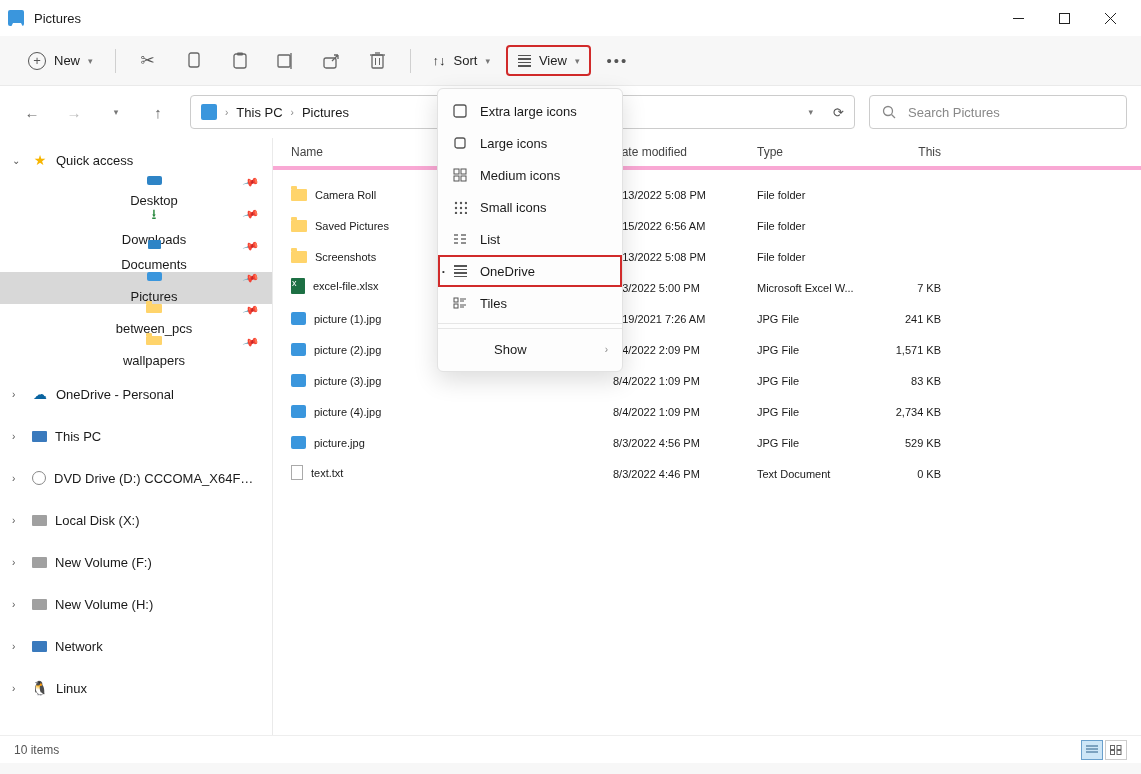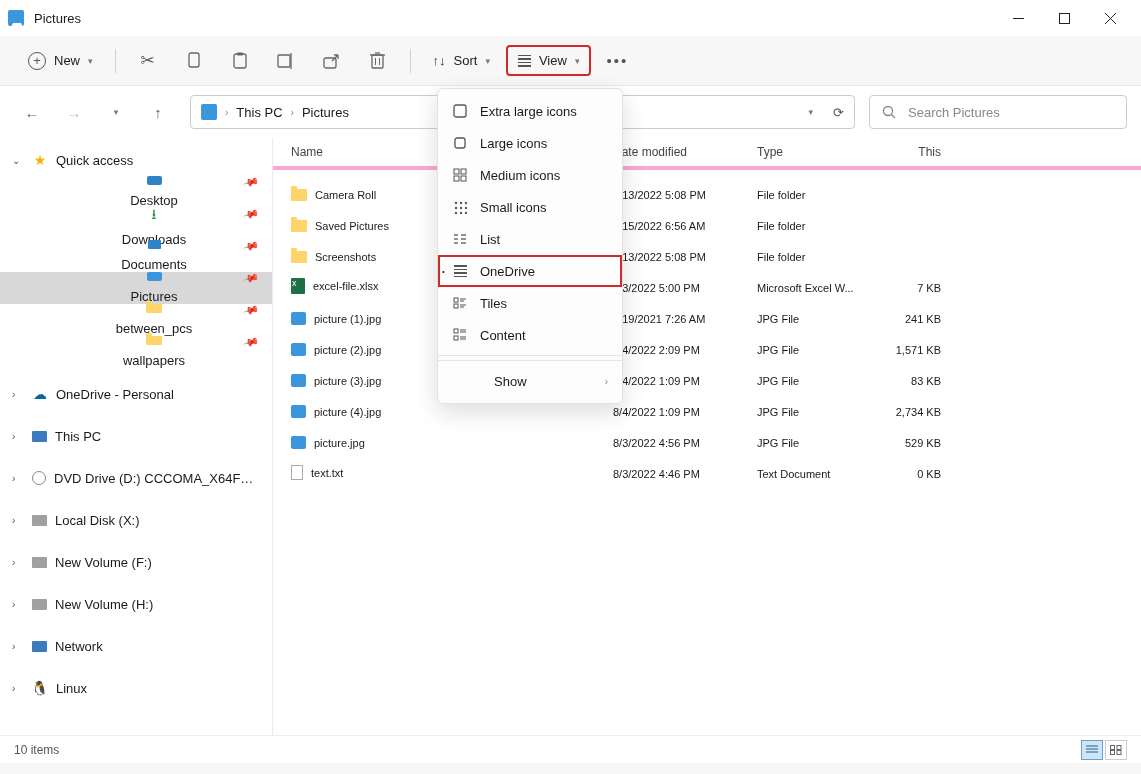--- a/index.html
+++ b/index.html
@@ -474,33 +474,20 @@
           <rect x="1" y="2" width="4" height="4" fill="none" stroke="#555"></rect>
           <line x1="7" y1="3" x2="13" y2="3" stroke="#555"></line>
           <line x1="7" y1="5" x2="11" y2="5" stroke="#555"></line>
           <rect x="1" y="8" width="4" height="4" fill="none" stroke="#555"></rect>
           <line x1="7" y1="9" x2="13" y2="9" stroke="#555"></line>
           <line x1="7" y1="11" x2="11" y2="11" stroke="#555"></line>
         </svg>
       </span>
     <span class="label">Tiles</span>
   </div>
-  <div class="menu-item">
-    <span class="mi-icon">
-        <svg width="14" height="14">
-          <rect x="1" y="1" width="4" height="4" fill="none" stroke="#555"></rect>
-          <line x1="7" y1="2" x2="13" y2="2" stroke="#555"></line>
-          <line x1="7" y1="4" x2="13" y2="4" stroke="#555"></line>
-          <rect x="1" y="8" width="4" height="4" fill="none" stroke="#555"></rect>
-          <line x1="7" y1="9" x2="13" y2="9" stroke="#555"></line>
-          <line x1="7" y1="11" x2="13" y2="11" stroke="#555"></line>
-        </svg>
-      </span>
-    <span class="label">Content</span>
-  </div>
   <div class="menu-sep"></div>
   <div class="menu-sep"></div>
   <div class="menu-item">
     <span class="label" style="margin-left:42px">Show</span>
     <span class="sub-chev">›</span>
   </div>
 </div>
 
 <div class="statusbar">
   <span>10 items</span>

